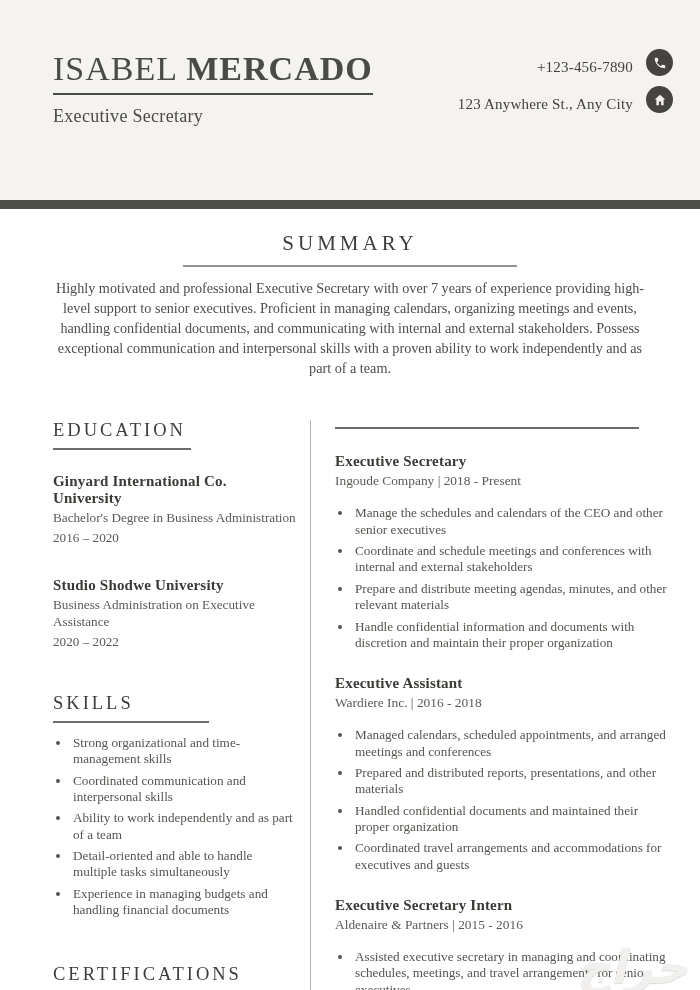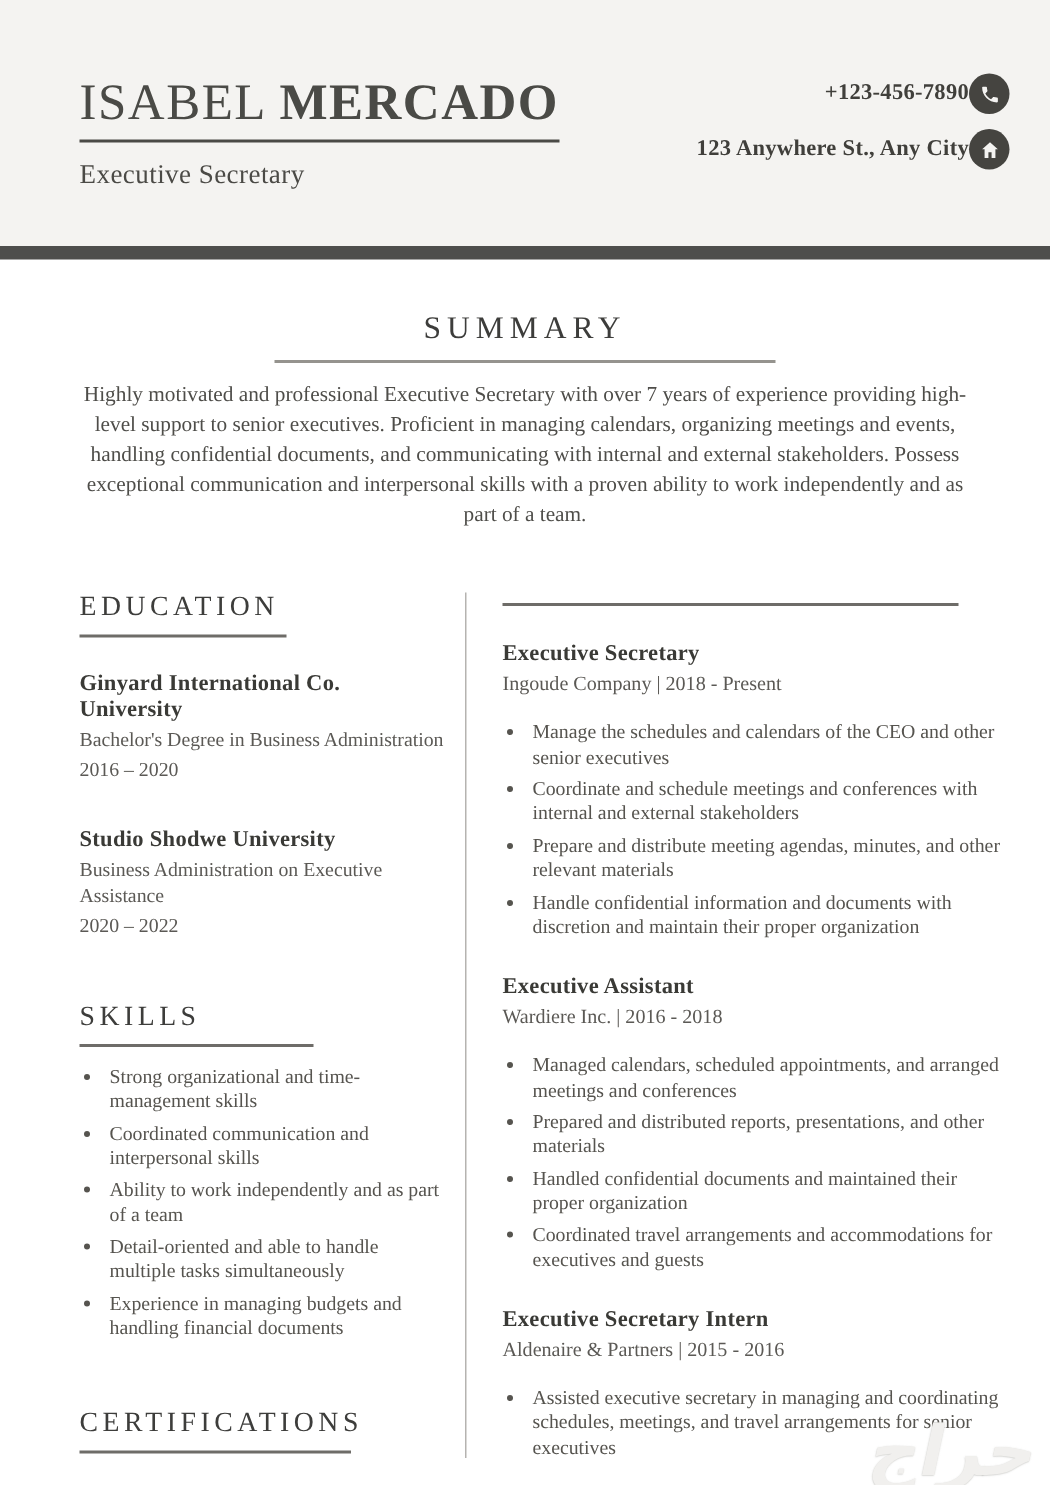--- a/index.html
+++ b/index.html
@@ -8,55 +8,55 @@
     width: 700px; height: 990px;
     background: #ffffff;
     font-family: "Liberation Serif", "DejaVu Serif", serif;
     position: relative;
     overflow: hidden;
     color: #4b4a46;
   }
 
   
   .header {
-    height: 164px;
+    height: 200px;
     background: #f4f3f1;
     position: relative;
   }
   .name-block { position: absolute; left: 53px; top: 50px; }
   .name {
     font-size: 34px;
     letter-spacing: 1px;
     color: #4a4a46;
     white-space: nowrap;
   }
   .name .first { font-weight: 400; }
   .name .last  { font-weight: 700; }
   .name-underline { width: 320px; height: 2px; background: #4a4a46; margin-top: 5px; }
   .job-title { font-size: 18px; color: #4b4a46; margin-top: 11px; letter-spacing: 0.3px; }
 
   .contacts {
     position: absolute; right: 27px; top: 49px;
     display: flex; flex-direction: column; gap: 10px;
     align-items: flex-end;
   }
-  .contact-row { display: flex; align-items: center; height: 27px; font-weight: bold; }
+  .contact-row { display: flex; align-items: flex-end; gap: 13px; height: 27px; }
   .contact-text { font-size: 15px; color: #403f3b; letter-spacing: 0.2px; }
   .contact-icon {
     width: 27px; height: 27px; border-radius: 50%;
     background: #454440;
     display: flex; align-items: center; justify-content: center;
     flex: 0 0 27px;
   }
   .contact-icon svg { width: 14px; height: 14px; fill: #f4f3f1; }
 
   .header-bar { height: 9px; background: #4e4e4c; }
 
   
-  .summary { margin-top: 33px; text-align: center; }
+  .summary { margin-top: 22px; text-align: center; }
   .summary-heading {
     font-size: 21px; font-weight: 400;
     letter-spacing: 4px; color: #3d3d3b;
   }
   .summary-rule { width: 334px; height: 2px; background: #95938e; margin: 9px auto 12px; }
   .summary-text {
     width: 590px; margin: 0 auto;
     font-size: 14.2px; line-height: 1.4;
     color: #4e4d49; text-align: center;
   }

